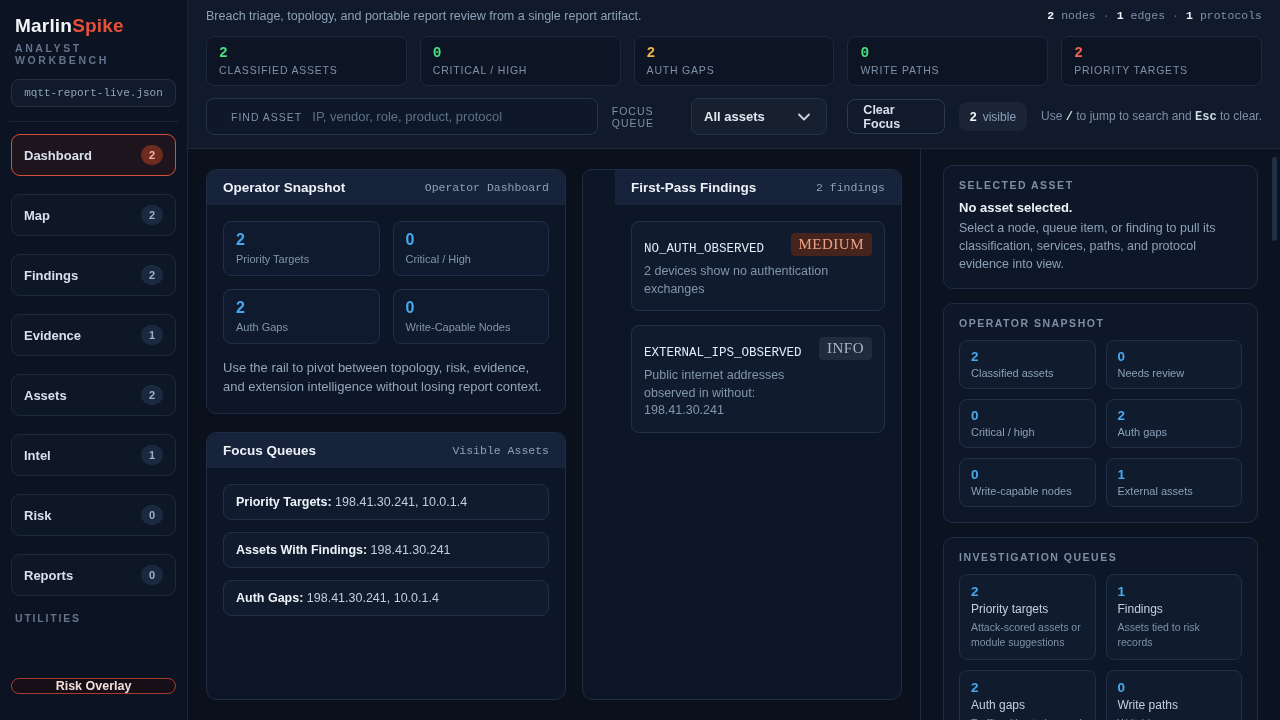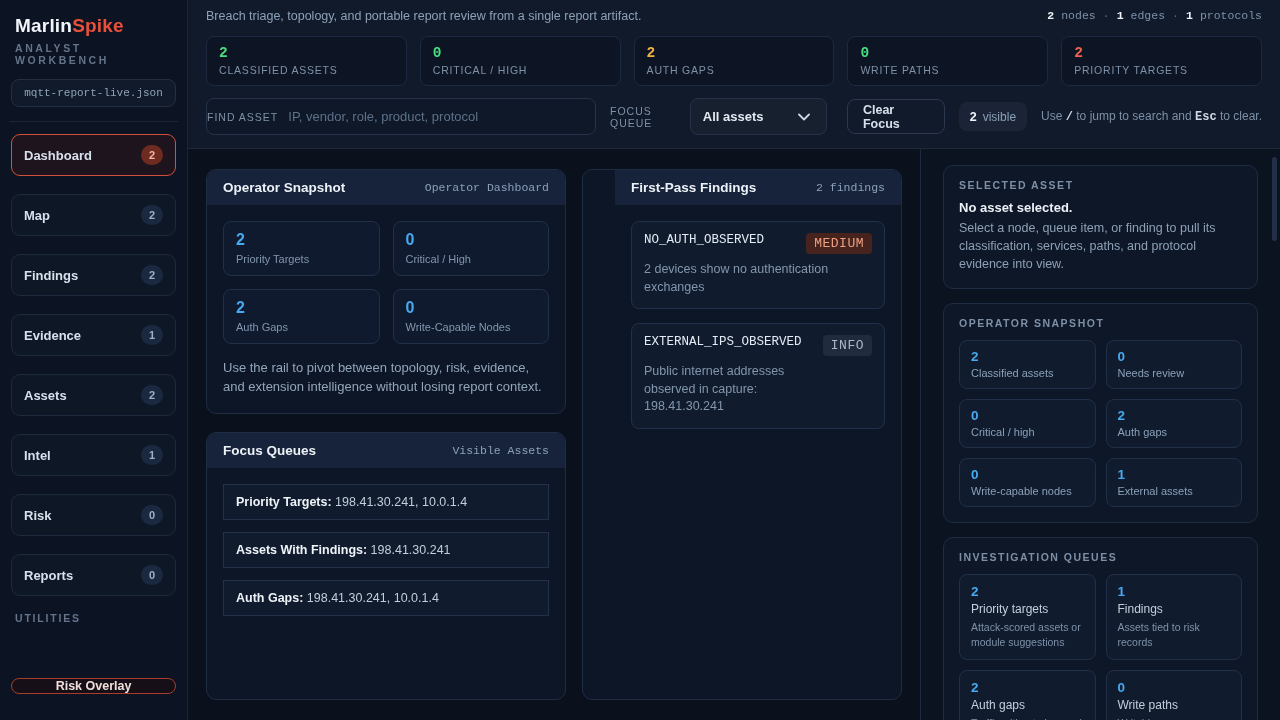--- a/index.html
+++ b/index.html
@@ -42,21 +42,21 @@
   .net-stats .v { color:#eef3f8; font-weight:700; } .net-stats .k { color:#7d8fa6; } .net-stats .dot { color:#54657c; }
 
   .kpis { display:flex; gap:13px; padding:5px 18px 12px; }
   .kpi { flex:1; background:#0d1524; border:1px solid #1d2940; border-radius:8px; padding:8px 12px 9px; }
   .kpi .val { font-family:"Liberation Mono","DejaVu Sans Mono",monospace; font-size:14.5px; font-weight:700; }
   .kpi .lab { font-size:10.5px; color:#7e91a8; letter-spacing:.8px; margin-top:3px; }
   .c-green { color:#4ade80; } .c-amber { color:#f0b343; } .c-red { color:#ef6152; }
 
   .toolbar { display:flex; align-items:center; gap:14px; padding:0 18px 13px; }
   .find-box { display:flex; align-items:center; width:424px; height:37px; border:1px solid #243349;
-    background:#0e1828; border-radius:8px; padding:0 0; gap:10px; }
+    background:#0e1828; border-radius:8px; padding:0 24px; gap:10px; }
   .find-box .flab { font-size:10.5px; color:#7e91a8; letter-spacing:1px; white-space:nowrap; }
   .find-box input { flex:1; background:transparent; border:none; outline:none; color:#dbe4ee; font-size:13px;
     font-family:"Liberation Sans","DejaVu Sans",sans-serif; }
   .find-box input::placeholder { color:#5d7189; }
   .focus-wrap { display:flex; align-items:center; gap:0; }
   .focus-lab { font-size:10.5px; color:#7e91a8; letter-spacing:1px; }
   .select { display:flex; align-items:center; justify-content:space-between; width:148px; height:37px;
     border:1px solid #243349; background:#16202f; border-radius:8px; padding:0 16px 0 12px; cursor:pointer; }
   .select .sval { color:#e2e9f1; font-size:13px; font-weight:600; }
   .btn-clear { height:35px; border:1px solid #2a3850; border-radius:8px; background:#101a2b; color:#d7e0ea;
@@ -81,29 +81,29 @@
   .card-meta { font-family:"Liberation Mono","DejaVu Sans Mono",monospace; font-size:11.5px; color:#8aa0b8; }
   .card-body { padding:16px; }
 
   .tile-grid { display:grid; grid-template-columns:1fr 1fr; gap:13px; }
   .tile { border:1px solid #203049; background:#0f1a2e; border-radius:8px; padding:9px 12px 10px; }
   .tile .tv { font-size:16px; font-weight:700; color:#47a9f0; }
   .tile .tl { font-size:11px; color:#8296ad; margin-top:4px; }
   .note { font-size:13px; color:#93a5ba; line-height:1.45; margin-top:15px; }
 
   .fq-rows { display:flex; flex-direction:column; gap:12px; }
-  .fq-row { border:1px solid #223149; background:#101b2d; border-radius:0; padding:10px 12px;
+  .fq-row { border:1px solid #223149; background:#101b2d; border-radius:8px; padding:10px 12px;
     font-size:12.5px; color:#c3cedb; cursor:pointer; }
   .fq-row b { color:#eef3f8; font-weight:700; }
 
   .finding { border:1px solid #223149; background:#101b2d; border-radius:8px; padding:11px 12px 12px;
     margin-bottom:14px; cursor:pointer; }
-  .finding-top { display:flex; align-items:flex-start; justify-content:space-between; gap:10px; }
+  .finding-top { display:flex; align-items:flex-end; justify-content:space-between; gap:10px; }
   .finding-code { font-family:"Liberation Mono","DejaVu Sans Mono",monospace; font-size:12.5px; color:#e3ebf4; }
-  .sev { font-family:Liberation Mono, monospace; font-size:13px; border-radius:4px;
+  .sev { font-family:Liberation Serif, serif; font-size:15px; border-radius:4px;
     padding:3px 8px; letter-spacing:.5px; }
   .sev.medium { background:#46241d; color:#eda083; }
   .sev.info { background:#202b3d; color:#aab8c9; }
   .finding-desc { font-size:12.5px; color:#8296ad; margin-top:7px; line-height:1.4; width:85%; }
 
   
   .rail { width:360px; min-width:360px; background:#0b1220; border-left:1px solid #1d2a40;
     padding:16px 22px; overflow:hidden; position:relative; }
   .rail-card { background:#0e1727; border:1px solid #1e2c44; border-radius:10px; padding:13px 15px 15px; margin-bottom:14px; }
   .rail-heading { font-size:10.5px; color:#7d8fa6; letter-spacing:1.5px; font-weight:700; }
@@ -302,21 +302,21 @@
                   <span class="finding-code">NO_AUTH_OBSERVED</span>
                   <span class="sev medium">MEDIUM</span>
                 </div>
                 <div class="finding-desc">2 devices show no authentication exchanges</div>
               </div>
               <div class="finding">
                 <div class="finding-top">
                   <span class="finding-code">EXTERNAL_IPS_OBSERVED</span>
                   <span class="sev info">INFO</span>
                 </div>
-                <div class="finding-desc">Public internet addresses observed in capture: 198.41.30.241</div>
+                <div class="finding-desc">Public internet addresses observed in without: 198.41.30.241</div>
               </div>
             </div>
           </div>
         </div>
       </div>
 
       <aside class="rail">
         <div class="rail-scrollthumb"></div>
 
         <div class="rail-card">

